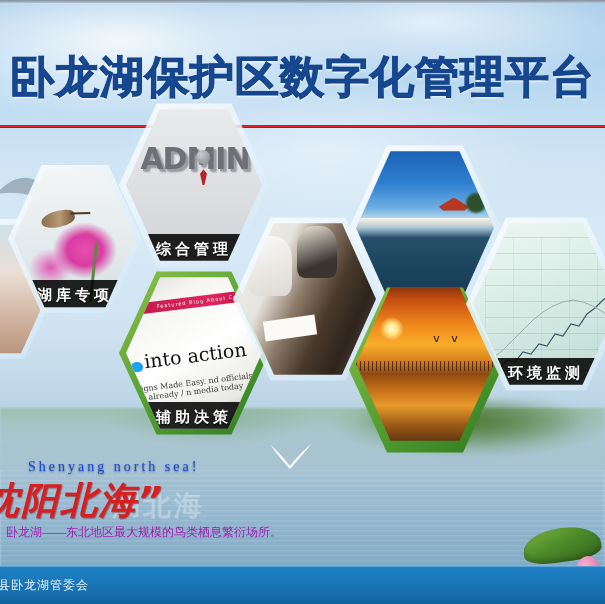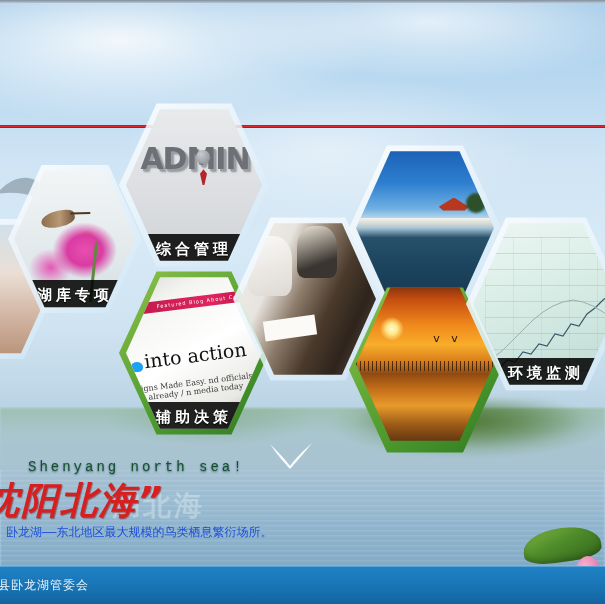--- a/index.html
+++ b/index.html
@@ -200,42 +200,42 @@
   .ph-leftedge{background:
       linear-gradient(to bottom,#cfe0ea 0%,#eadfd6 38%,#d8bfae 62%,#b9937a 100%);}
 
   
   .bird-sil{position:absolute;left:-8px;top:152px;width:120px;height:90px;opacity:.5;}
   .gull{position:absolute;left:268px;top:440px;width:46px;height:30px;}
 
   
   .tag-en{
     position:absolute;left:28px;top:459px;
-    font-family:Liberation Mono, monospace;
-    font-size:14px;color:#14532d;letter-spacing:3px;
+    font-family:Liberation Serif, serif;
+    font-size:14px;color:#1d4ed8;letter-spacing:3px;
     text-shadow:0 1px 2px rgba(40,70,95,.75);
     white-space:nowrap;
   }
   .tag-cn{
     position:absolute;left:-18px;top:476px;
     font-size:37px;font-weight:bold;color:#d71f1f;
     font-family:"DejaVu Sans","Liberation Sans",sans-serif;
     letter-spacing:2px;white-space:nowrap;font-style:italic;
     text-shadow:1px 1px 1px rgba(120,0,0,.5);
   }
   .tag-ghost{
     position:absolute;left:112px;top:487px;
     font-size:28px;font-weight:bold;color:rgba(255,255,255,.30);
     font-family:"DejaVu Sans","Liberation Sans",sans-serif;
     letter-spacing:3px;white-space:nowrap;
   }
   .tag-sub{
     position:absolute;left:6px;top:524px;
-    font-size:12px;color:#1d4ed8;white-space:nowrap;
-    font-family:Liberation Mono, monospace;
+    font-size:12px;color:#a21caf;white-space:nowrap;
+    font-family:Liberation Serif, serif;
   }
 
   
   .lotus-leaf{
     position:absolute;left:523px;top:528px;width:78px;height:34px;
     background:linear-gradient(160deg,#7cb342 0%,#4e8c2a 45%,#35661d 100%);
     border-radius:60% 60% 46% 46%/70% 70% 36% 36%;
     transform:rotate(-8deg);
     box-shadow:inset 0 -3px 6px rgba(0,0,0,.25);
   }
@@ -272,20 +272,21 @@
   <div class="greenbank"></div>
 
   <svg class="bird-sil" viewBox="0 0 120 90">
     <path d="M4 42 C26 18 44 24 56 38 C66 26 84 20 106 32 C86 34 72 42 60 56 C48 44 28 38 4 42 Z" fill="#4b5a63" opacity="0.75"></path>
   </svg>
 
   <svg class="gull" viewBox="0 0 46 30">
     <path d="M2 4 C10 12 16 18 22 26 C28 18 34 12 44 3 C34 16 28 22 22 29 C16 22 10 16 2 4 Z" fill="#ffffff" opacity="0.95"></path>
   </svg>
 
+  <div class="title">卧龙湖保护区数字化管理平台</div>
   <div class="redline"></div>
 
   <div class="hexwrap">
 
     <div class="hexedge white" style="left:-72px;top:86px;width:128px;height:146px;"></div>
     <div class="hex" style="left:-66px;top:92px;width:116px;height:134px;">
       <div class="face ph-leftedge"></div>
     </div>
 
     <div class="hexedge white" style="left:8px;top:32px;width:134px;height:154px;"></div>

